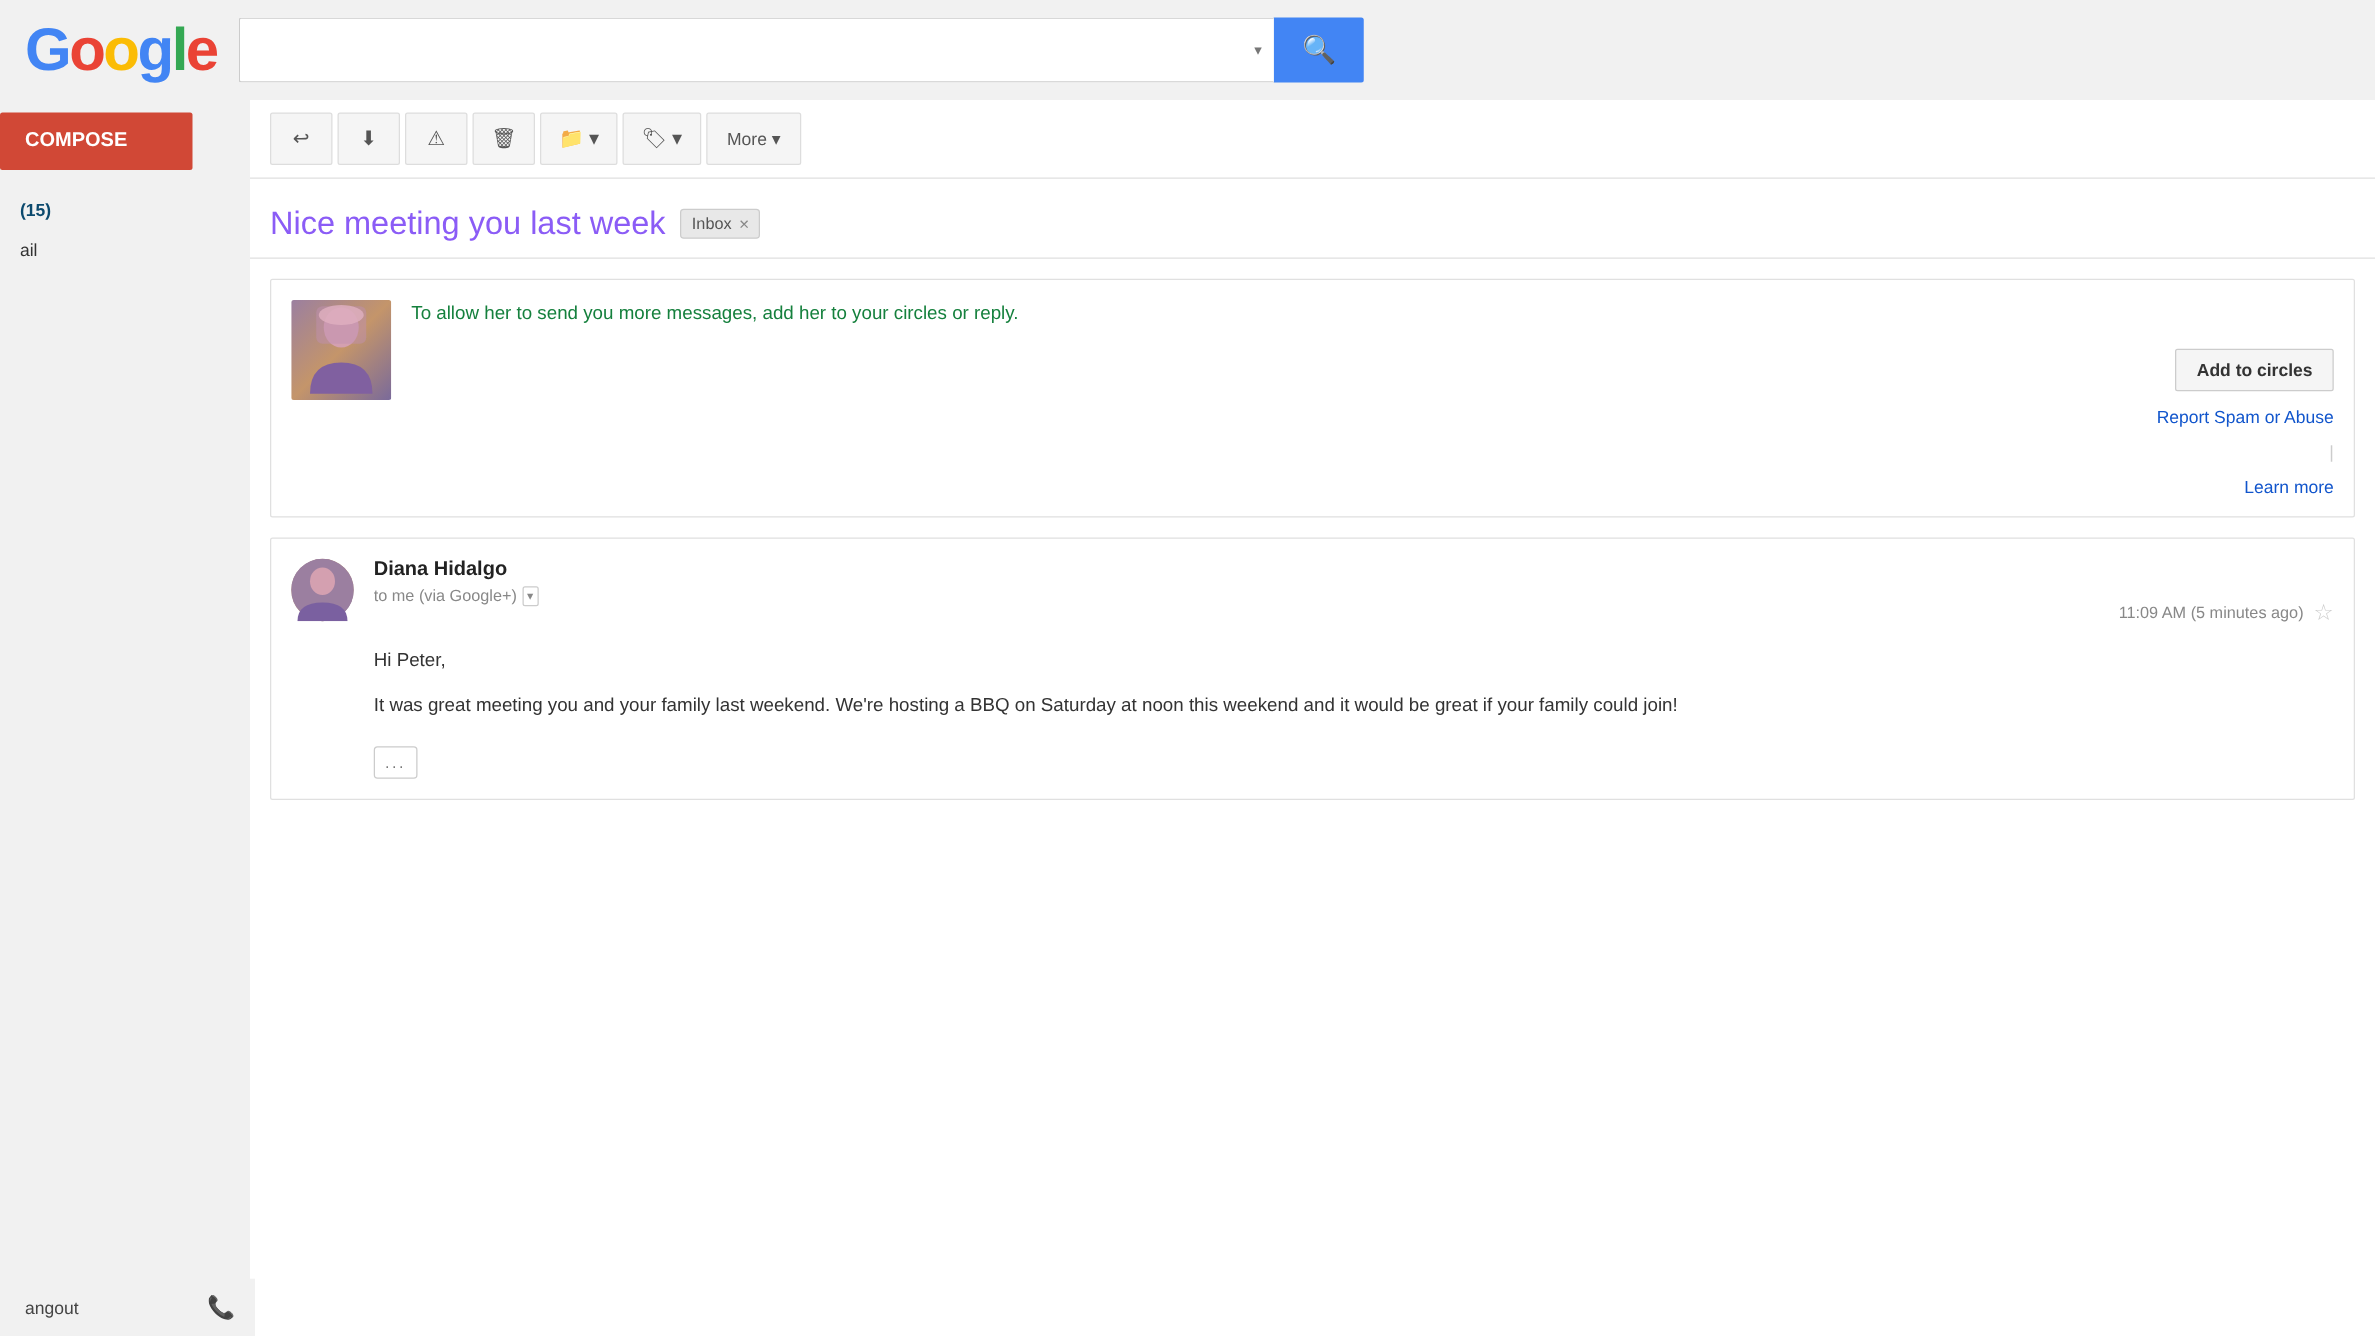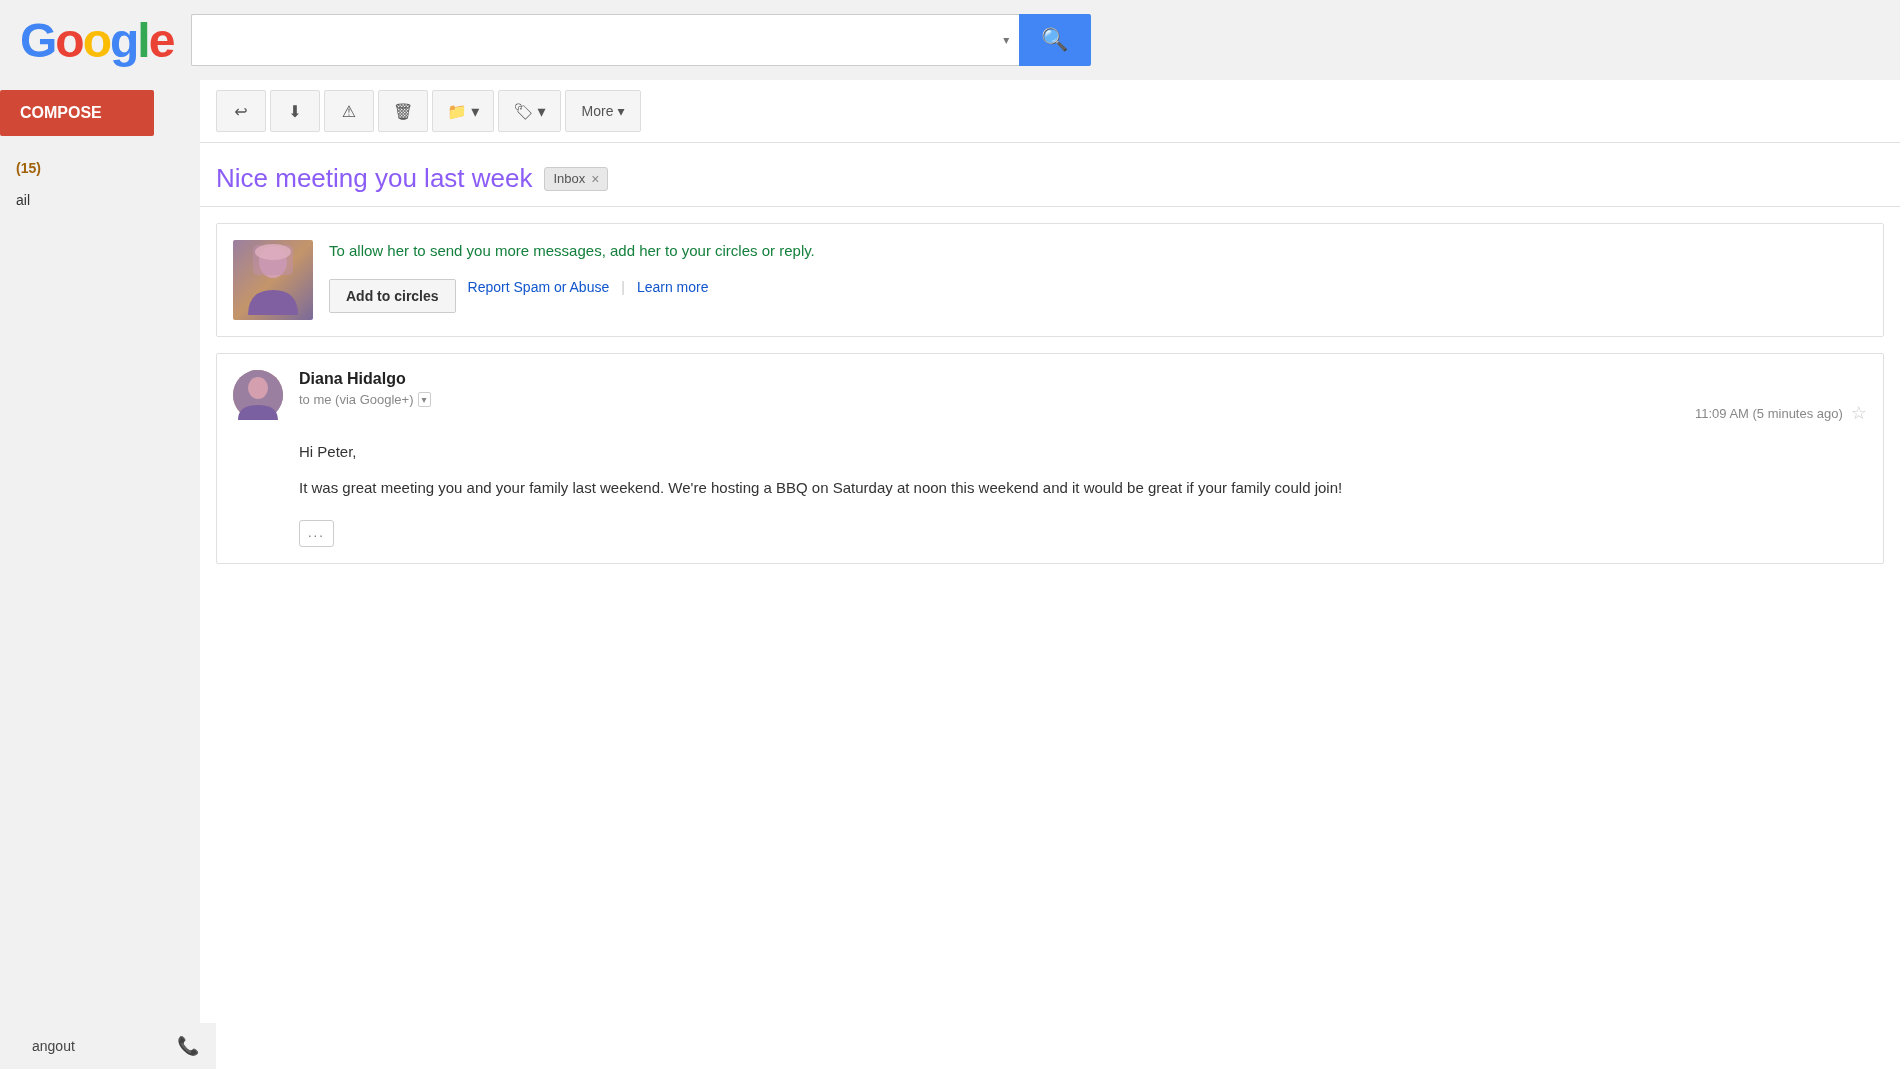--- a/index.html
+++ b/index.html
@@ -102,21 +102,21 @@
       font-weight: bold;
       cursor: pointer;
       width: 154px;
       margin: 0 0 16px 0;
       text-align: left;
       border-radius: 2px;
     }
     .inbox-item {
       padding: 8px 16px;
       font-size: 14px;
-      color: #a16207;
+      color: #0c4a6e;
       font-weight: bold;
       cursor: pointer;
     }
     .sidebar-item {
       padding: 8px 16px;
       font-size: 14px;
       color: #333;
       cursor: pointer;
     }
 
@@ -241,22 +241,23 @@
       margin-bottom: 16px;
       line-height: 1.5;
     }
     .sender-name-link {
       color: #1155CC;
       cursor: pointer;
       text-decoration: none;
     }
     .gplus-actions {
       display: flex;
-      align-items: flex-start;
+      align-items: flex-end;
       gap: 12px;
+      flex-direction: column;
     }
     .add-circles-btn {
       background: #f5f5f5;
       border: 1px solid #ccc;
       padding: 8px 16px;
       font-size: 14px;
       font-weight: bold;
       color: #333;
       cursor: pointer;
       border-radius: 2px;
@@ -361,21 +362,21 @@
       color: #777;
       cursor: pointer;
       margin-top: 8px;
       letter-spacing: 2px;
     }
 
     
     .bottom-bar {
       position: fixed;
       bottom: 0;
-      left: 16px;
+      left: 4px;
       width: 200px;
       background: #f1f1f1;
       padding: 12px 16px;
       display: flex;
       align-items: center;
       justify-content: space-between;
     }
     .hangout-label {
       font-size: 14px;
       color: #444;

